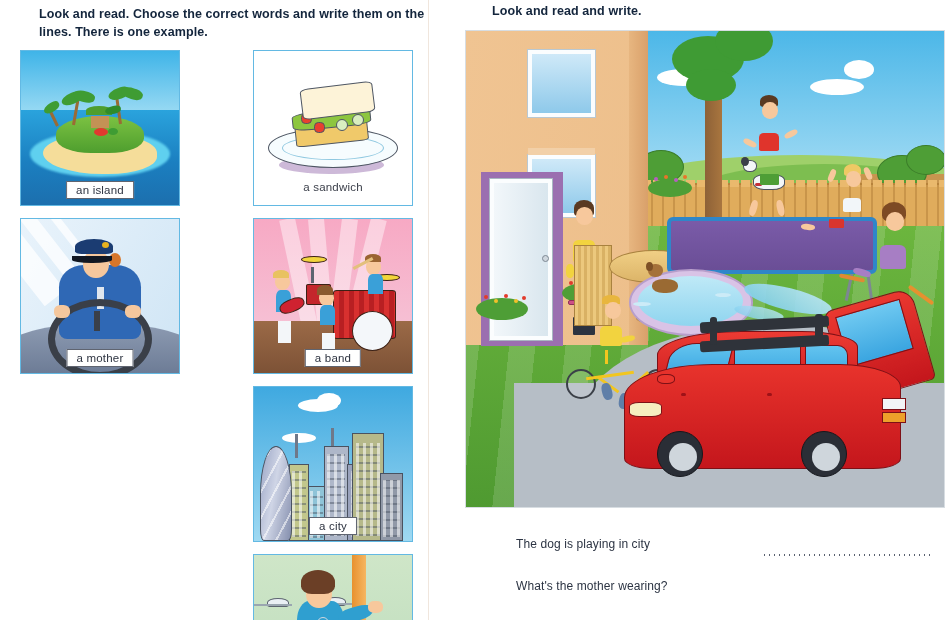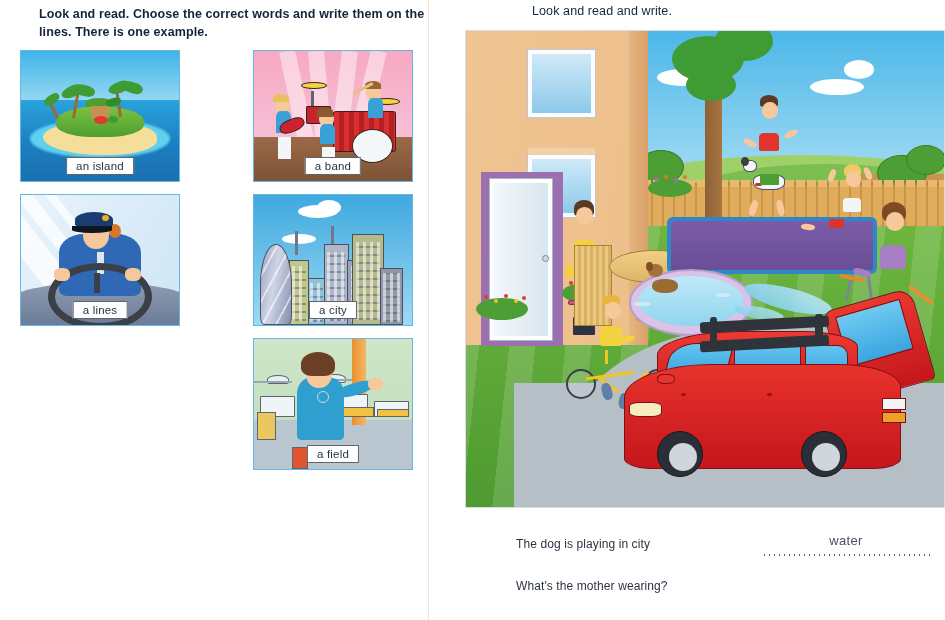--- a/index.html
+++ b/index.html
@@ -18,21 +18,21 @@
     position:absolute; left:18px; top:5px; width:400px;
     font-size:12.5px; font-weight:bold; color:#13253c;
     line-height:1.45; letter-spacing:.1px;margin-left:21px;
   }
   .cards { position:absolute; left:0; top:50px; width:428px; }
   .card-col { position:absolute; top:0; width:162px; }
   .col-a { left:20px; }
   .col-b { left:253px; }
 
   .card {
-    position:relative; width:160px; height:132px;
+    position:relative; width:160px; height:156px;
     border:1.6px solid #63b9e3; background:#fff;
     margin-bottom:12px; overflow:hidden;
   }
   .card.white-bg { background:#ffffff; }
   .card .scene { position:absolute; inset:0; overflow:hidden; }
 
   .card-label {
     position:absolute; left:50%; transform:translateX(-50%);
     bottom:6px; z-index:40;
     font-size:11.5px; color:#3b3f4a;
@@ -195,21 +195,21 @@
     background:#e0552f; border:1.2px solid #5c6470; }
 
   
   .divider { position:absolute; left:428px; top:0; width:1px; height:620px;
     background:#f0e6dd; }
 
   
   .right-panel { position:absolute; left:428px; top:0; width:517px; height:620px; }
   .instruction-r {
     position:absolute; left:64px; top:4px;
-    font-size:12.5px; font-weight:normal; color:#13253c; letter-spacing:.1px;margin-left:40px;
+    font-size:12.5px; font-weight:bold; color:#13253c; letter-spacing:.1px;
   }
 
   .scene-frame {
     position:absolute; left:37px; top:30px; width:480px; height:478px;
     border:1px solid #d7dde2; overflow:hidden; background:#8ccf5a;
   }
   .sc { position:absolute; }
 
   
   .sc-sky { left:0; top:0; width:100%; height:37%;
@@ -393,28 +393,43 @@
             <div class="drv-head"></div>
             <div style="position:absolute;left:56%;top:22%;width:12px;height:14px;background:#d7762a;border-radius:50%;"></div>
             <div class="drv-cap"></div>
             <div class="drv-peak"></div>
             <div style="position:absolute;left:51%;top:15%;width:7px;height:6px;background:#e8b21f;border-radius:50%;"></div>
             <div class="drv-wheel"></div>
             <div style="position:absolute;left:46%;top:60%;width:6px;height:20px;background:#3a3f48;"></div>
             <div style="position:absolute;left:21%;top:56%;width:16px;height:13px;background:#f5c79d;border-radius:40%;"></div>
             <div style="position:absolute;left:66%;top:56%;width:16px;height:13px;background:#f5c79d;border-radius:40%;"></div>
           </div>
-          <div class="card-label boxed">a lines</div>
+          <div class="card-label boxed">a mother</div>
         </div>
 
 
       </div>
 
       <div class="card-col col-b">
 
+        <div class="card white-bg">
+          <div class="scene">
+            <div class="sw-shadow"></div>
+            <div class="sw-plate"></div>
+            <div class="sw-plate-in"></div>
+            <div class="sw-bread-b"></div>
+            <div class="sw-fill"></div>
+            <div class="sw-tom" style="left:30%;top:40%;"></div>
+            <div class="sw-tom" style="left:38%;top:46%;"></div>
+            <div class="sw-cuc" style="left:52%;top:44%;"></div>
+            <div class="sw-cuc" style="left:62%;top:41%;"></div>
+            <div class="sw-bread-t"></div>
+          </div>
+          <div class="card-label plain">a sandwich</div>
+        </div>
 
         <div class="card">
           <div class="scene">
             <div class="bnd-bg"></div>
             <div class="bnd-ray" style="left:16%;transform:rotate(-12deg);"></div>
             <div class="bnd-ray" style="left:34%;transform:rotate(-5deg);"></div>
             <div class="bnd-ray" style="left:56%;transform:rotate(7deg);"></div>
             <div class="bnd-ray" style="left:74%;transform:rotate(14deg);"></div>
             <div class="bnd-floor"></div>
             <div class="bnd-drum"></div>
@@ -670,21 +685,20 @@
       <div class="sc sc-car-hub" style="left:42.4%;top:86.5%;width:28px;height:28px;"></div>
       <div class="sc sc-car-wheel" style="left:70%;top:84%;width:46px;height:46px;"></div>
       <div class="sc sc-car-hub" style="left:72.4%;top:86.5%;width:28px;height:28px;"></div>
     </div>
 
     <div class="examples">
 
       <div class="ex-row r1">
         <div class="ex-q">The dog is playing in city</div>
         <div class="ex-line">
-          <div class="ex-ans">water</div>
           <div class="ex-dots"></div>
         </div>
       </div>
 
       <div class="ex-row r2">
         <div class="ex-q">What's the mother wearing?</div>
       </div>
     </div>
   </div>
 </div>

